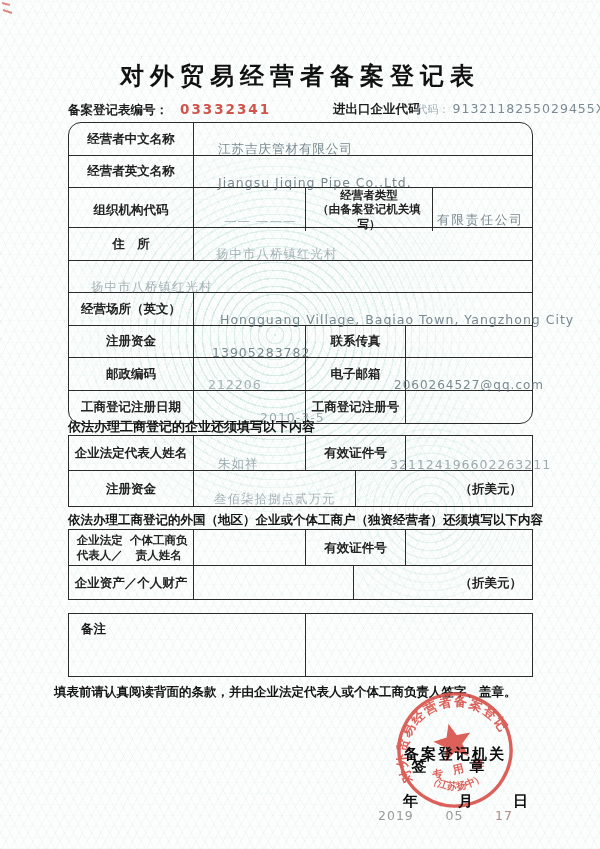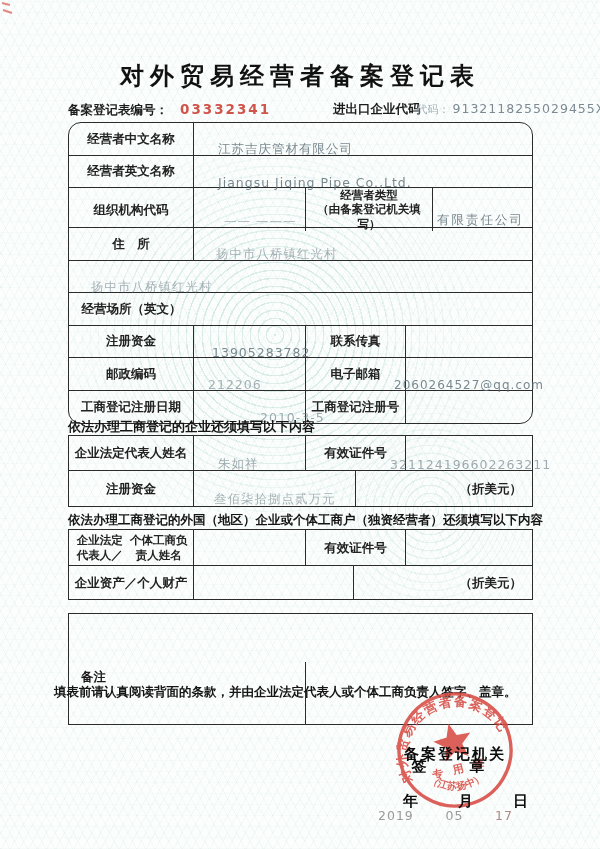--- a/index.html
+++ b/index.html
@@ -124,20 +124,23 @@
     </div>
 
     <div class="trow" style="grid-template-columns:125px 338px; height:32.5px;">
       <div class="cell">
         <span class="typed" style="padding-left:22px; opacity:.55;">扬中市八桥镇红光村</span>
       </div>
     </div>
 
     <div class="trow" style="grid-template-columns:125px 338px; height:32.5px;">
       <div class="cell lab">经营场所（英文）</div>
+      <div class="cell">
+        <span class="typed" style="padding-left:26px;">Hongguang Village, Baqiao Town, Yangzhong City</span>
+      </div>
     </div>
 
     <div class="trow" style="grid-template-columns:125px 112px 100px 126px; height:32.5px;">
       <div class="cell lab">注册资金</div>
       <div class="cell">
         <span class="typed" style="padding-left:18px;">13905283782</span>
       </div>
       <div class="cell lab">联系传真</div>
       <div class="cell">
         <span class="typed"></span>
@@ -208,21 +211,21 @@
     <div class="trow" style="grid-template-columns:125px 160px 178px; height:33px;">
       <div class="cell lab">企业资产／个人财产</div>
       <div class="cell">
         <span class="typed"></span>
       </div>
       <div class="cell lab" style="justify-content:flex-end; padding-right:10px;">（折美元）</div>
     </div>
   </div>
 
   <div class="tbl" style="top:613px;">
-    <div class="trow" style="grid-template-columns:237px 226px; height:62px;margin-top:48px;">
+    <div class="trow" style="grid-template-columns:237px 226px; height:62px;">
       <div class="cell" style="align-items:flex-start;">
         <span style="font-size:12.5px; font-weight:700; padding:7px 0 0 12px;">备注</span>
       </div>
       <div class="cell">
         <span class="typed"></span>
       </div>
     </div>
   </div>
 
   <div class="note-line">填表前请认真阅读背面的条款，并由企业法定代表人或个体工商负责人签字、盖章。</div>

